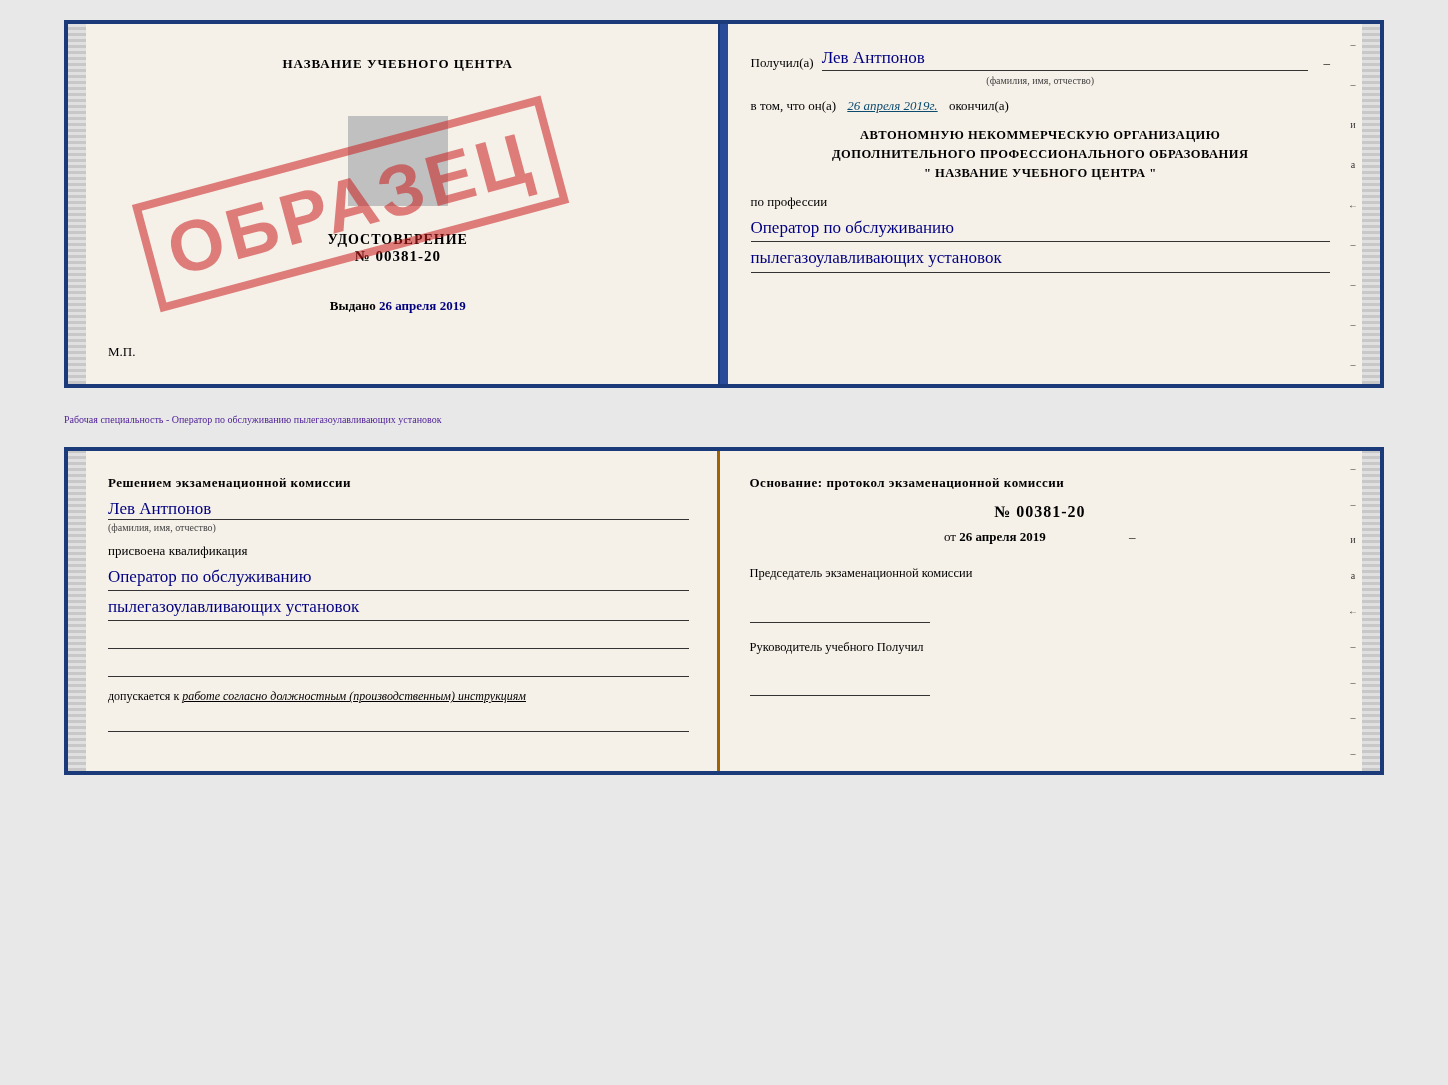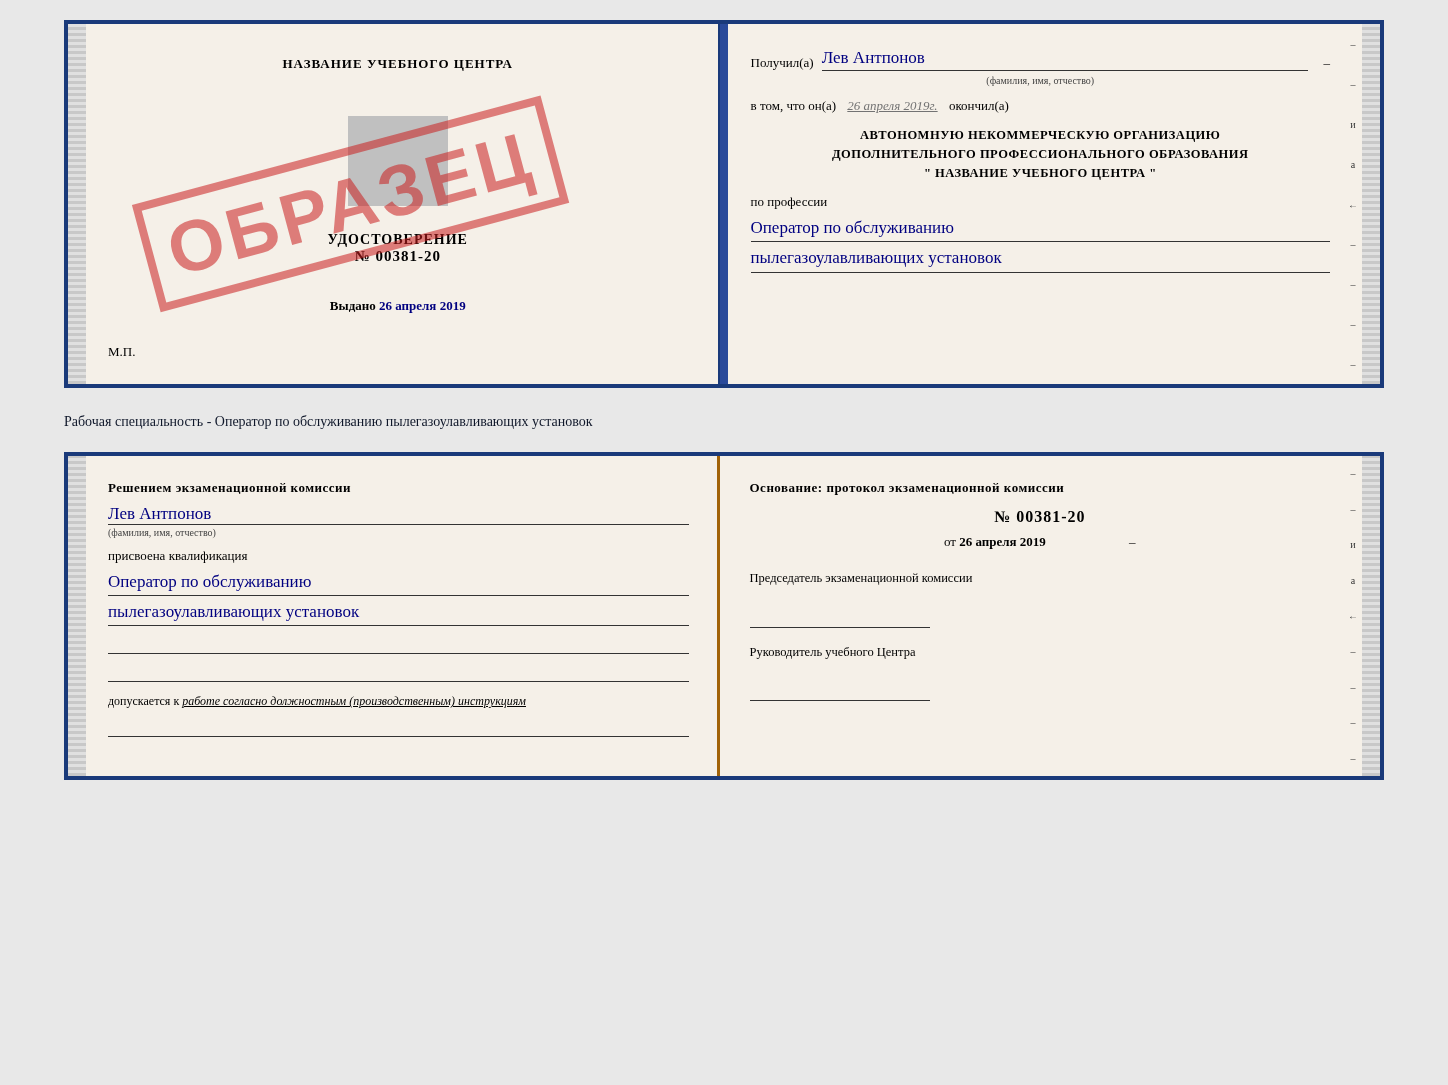--- a/index.html
+++ b/index.html
@@ -207,22 +207,22 @@
       color: #000080;
       font-size: 17px;
       border-bottom: 1px solid #333;
       display: block;
       margin-bottom: 2px;
       line-height: 1.6;
     }
 
     
     .separator-text {
-      font-size: 14px;
-      color: #0f172a;
+      font-size: 10px;
+      color: #4c1d95;
       padding: 10px 0 6px 0;
     }
 
     
     .bottom-book {
       display: flex;
       width: 100%;
       border: 4px solid #1a3a7a;
       background: #f5f0e8;
       position: relative;
@@ -392,21 +392,21 @@
 
       <div class="recipient-line">
         <span class="recipient-label">Получил(а)</span>
         <span class="recipient-name">Лев Антпонов</span>
         <span style="font-size:13px; margin-left:8px;">–</span>
       </div>
       <div class="fio-hint">(фамилия, имя, отчество)</div>
 
       <div class="date-line">
         <span>в том, что он(а)</span>
-        <span class="date-value" style="font-family:'Segoe Script','Brush Script MT',cursive; color:#737373; margin: 16px 8px; text-decoration: underline;">26 апреля 2019г.</span>
+        <span class="date-value" style="font-family:'Segoe Script','Brush Script MT',cursive; color:#0c4a6e; margin: 16px 8px; text-decoration: underline;">26 апреля 2019г.</span>
         <span>окончил(а)</span>
       </div>
 
       <div class="org-block">
         <div>АВТОНОМНУЮ НЕКОММЕРЧЕСКУЮ ОРГАНИЗАЦИЮ</div>
         <div>ДОПОЛНИТЕЛЬНОГО ПРОФЕССИОНАЛЬНОГО ОБРАЗОВАНИЯ</div>
         <div>"  НАЗВАНИЕ УЧЕБНОГО ЦЕНТРА  "</div>
       </div>
 
       <div class="profession-label">по профессии</div>
@@ -464,21 +464,21 @@
         <span style="font-weight:bold;">26 апреля 2019</span>
         <span style="margin-left:80px;">–</span>
       </div>
 
       <div class="signature-block">
         <div class="signature-label">Председатель экзаменационной комиссии</div>
         <div class="signature-line"></div>
       </div>
 
       <div class="signature-block">
-        <div class="signature-label">Руководитель учебного Центра</div>
+        <div class="signature-label">Руководитель учебного Получил</div>
         <div class="signature-line"></div>
       </div>
     </div>
 
     <div class="right-side-decorative"></div>
     <div class="right-edge-text" style="right:22px;">
       <span>–</span>
       <span>–</span>
       <span>и</span>
       <span>а</span>

